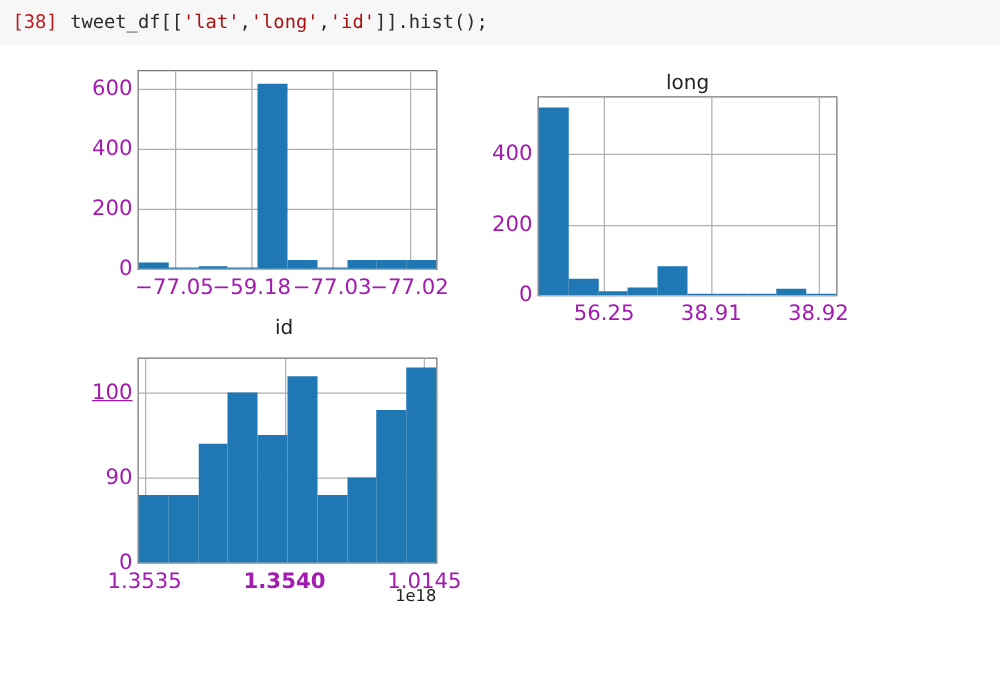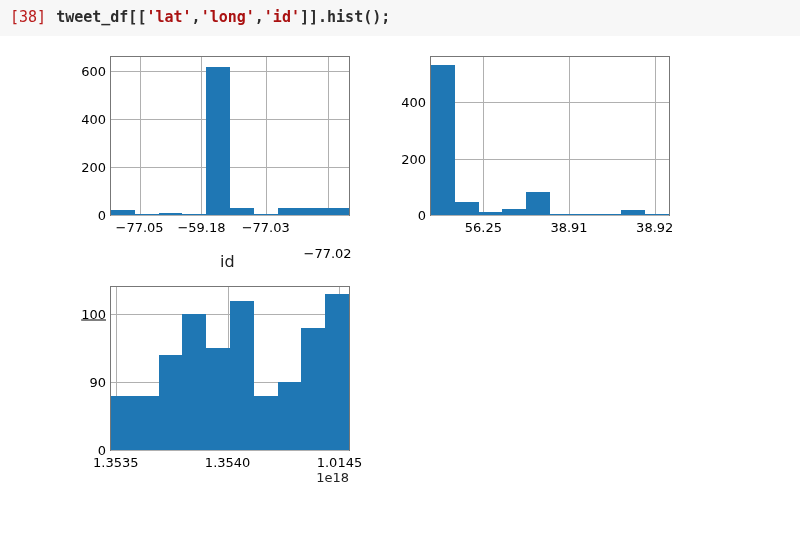--- a/index.html
+++ b/index.html
@@ -19,21 +19,21 @@
     padding: 8px 10px 10px 10px;
     font-family: "DejaVu Sans Mono", Consolas, monospace;
     font-size: 15px;
     color: #303030;
   }
   .prompt {
     color: #b91c1c;
     margin-right: 10px;
     white-space: pre;
   }
-  .code { white-space: pre; font-weight: bold; }
+  .code { white-space: pre; }
   .c-black { color: #2c2c2c; }
   .c-str   { color: #aa1111; }
 
   .output {
     padding: 20px 0 0 60px;
   }
   .charts {
     position: relative;
     width: 620px;
     height: 470px;
@@ -58,22 +58,22 @@
   }
   .grid-v { top: 0; bottom: 0; width: 1px; }
   .grid-h { left: 0; right: 0; height: 1px; }
   .bar {
     position: absolute;
     bottom: 0;
     background: #1f77b4;
   }
   .ytick, .xtick {
     position: absolute;
-    font-size: 13px;
-    color: #000000;
+    font-size: 17px;
+    color: #a21caf;
   }
   .ytick {
     right: 100%;
     transform: translateY(50%);
     padding-right: 5px;
     text-align: right;
     white-space: nowrap;
   }
   .xtick {
     top: 100%;
@@ -117,35 +117,36 @@
           <div class="ytick" style="bottom: 95.7576px;">400</div>
           <div class="grid-h" style="top: 14.3636px;"></div>
           <div class="ytick" style="bottom: 143.636px;">600</div>
           <div class="grid-v" style="left: 28.56px;"></div>
           <div class="xtick" style="left: 28.56px;">−77.05</div>
           <div class="grid-v" style="left: 90.44px;"></div>
           <div class="xtick" style="left: 90.44px;">−59.18</div>
           <div class="grid-v" style="left: 154.7px;"></div>
           <div class="xtick" style="left: 154.7px;">−77.03</div>
           <div class="grid-v" style="left: 216.58px;"></div>
-          <div class="xtick" style="left: 216.58px; margin-top: 26px;">−77.02</div>
+          <div class="xtick" style="left: 216.58px;">−77.02</div>
           <div class="bar" style="left: 0px; width: 23.8px; height: 4.78788px;"></div>
           <div class="bar" style="left: 23.8px; width: 23.8px; height: 1.19697px;"></div>
           <div class="bar" style="left: 47.6px; width: 23.8px; height: 2.39394px;"></div>
           <div class="bar" style="left: 71.4px; width: 23.8px; height: 1.19697px;"></div>
           <div class="bar" style="left: 95.2px; width: 23.8px; height: 148.424px;"></div>
           <div class="bar" style="left: 119px; width: 23.8px; height: 7.18182px;"></div>
           <div class="bar" style="left: 142.8px; width: 23.8px; height: 1.19697px;"></div>
           <div class="bar" style="left: 166.6px; width: 23.8px; height: 7.18182px;"></div>
           <div class="bar" style="left: 190.4px; width: 23.8px; height: 7.18182px;"></div>
           <div class="bar" style="left: 214.2px; width: 23.8px; height: 7.18182px;"></div>
         </div>
     </div>
 
     <div class="subplot" style="left:370px; top:0;">
+      <div class="title">long</div>
       <div class="axes" style="width:240px; height:160px;">
           <div class="grid-h" style="top: 158px;"></div>
           <div class="ytick" style="bottom: 0px;">0</div>
           <div class="grid-h" style="top: 101.571px;"></div>
           <div class="ytick" style="bottom: 56.4286px;">200</div>
           <div class="grid-h" style="top: 45.1429px;"></div>
           <div class="ytick" style="bottom: 112.857px;">400</div>
           <div class="grid-v" style="left: 52.36px;"></div>
           <div class="xtick" style="left: 52.36px;">56.25</div>
           <div class="grid-v" style="left: 138.04px;"></div>
@@ -169,21 +170,21 @@
       <div class="axes" style="width:240px; height:165px;">
           <div class="grid-h" style="top: 163px;"></div>
           <div class="ytick" style="bottom: 0px;">0</div>
           <div class="grid-h" style="top: 95.0833px;"></div>
           <div class="ytick" style="bottom: 67.9167px;">90</div>
           <div class="grid-h" style="top: 27.1667px;"></div>
           <div class="ytick" style="bottom: 135.833px; text-decoration: underline;">100</div>
           <div class="grid-v" style="left: 4.76px;"></div>
           <div class="xtick" style="left: 4.76px;">1.3535</div>
           <div class="grid-v" style="left: 116.62px;"></div>
-          <div class="xtick" style="left: 116.62px;">1.3540</div>
+          <div class="xtick" style="left: 116.62px; font-weight: bold;">1.3540</div>
           <div class="grid-v" style="left: 228.48px;"></div>
           <div class="xtick" style="left: 228.48px;">1.0145</div>
           <div class="bar" style="left: 0px; width: 23.8px; height: 54.3333px;"></div>
           <div class="bar" style="left: 23.8px; width: 23.8px; height: 54.3333px;"></div>
           <div class="bar" style="left: 47.6px; width: 23.8px; height: 95.0833px;"></div>
           <div class="bar" style="left: 71.4px; width: 23.8px; height: 135.833px;"></div>
           <div class="bar" style="left: 95.2px; width: 23.8px; height: 101.875px;"></div>
           <div class="bar" style="left: 119px; width: 23.8px; height: 149.417px;"></div>
           <div class="bar" style="left: 142.8px; width: 23.8px; height: 54.3333px;"></div>
           <div class="bar" style="left: 166.6px; width: 23.8px; height: 67.9167px;"></div>

